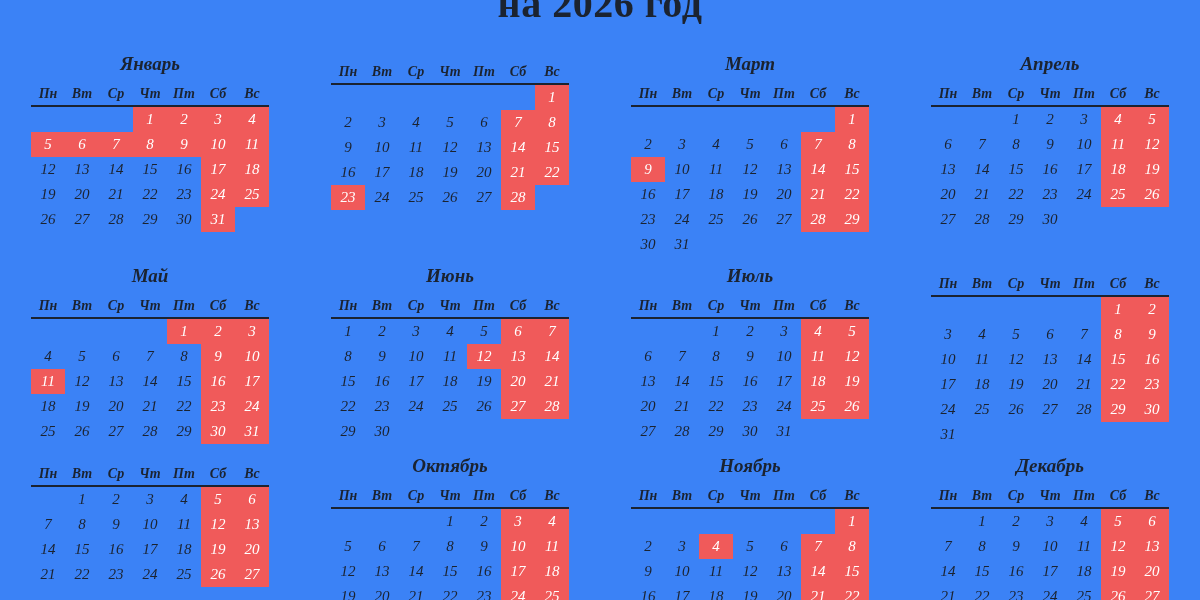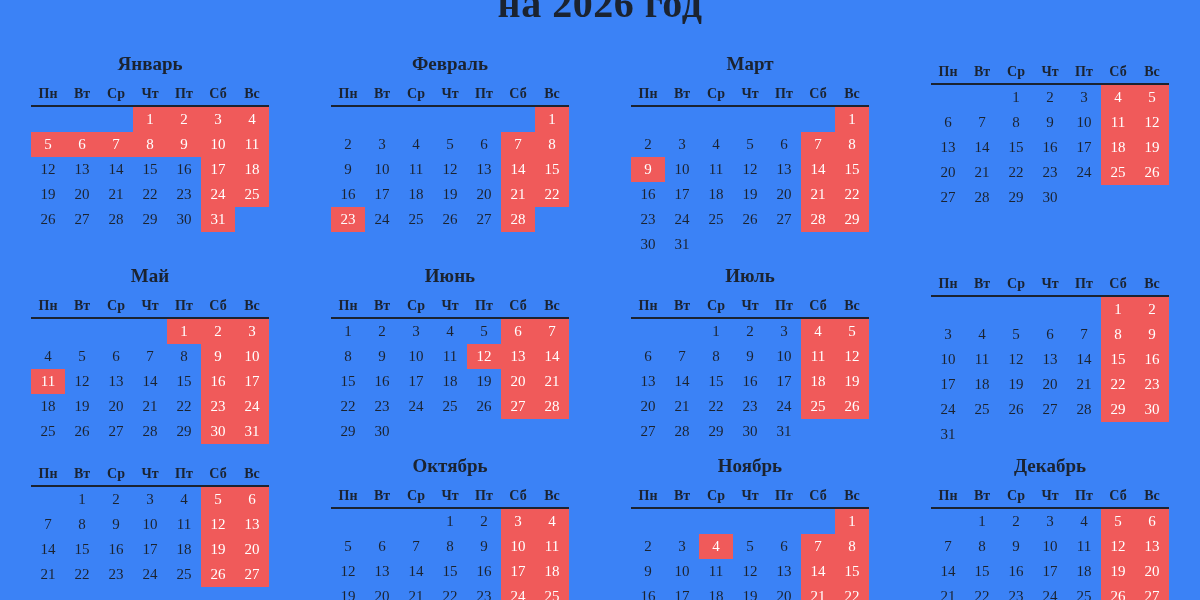--- a/index.html
+++ b/index.html
@@ -32,20 +32,21 @@
     display: grid;
     grid-template-columns: repeat(4, 300px);
     column-gap: 0px;
     row-gap: 0px;
     margin-top: 14px;
   }
   .month {
     width: 300px;
     box-sizing: border-box;
     padding: 0 10px;
+    font-style: italic;
   }
   .month-name {
     text-align: center;
     font-family: "Liberation Serif", serif;
     font-weight: bold;
     font-size: 19px;
     color: #1b2330;
     margin-bottom: 8px;
   }
   table.cal {
@@ -140,21 +141,20 @@
               <td>28</td>
               <td>29</td>
               <td>30</td>
               <td class="hol">31</td>
               <td class="empty"></td>
             </tr>
           </tbody>
         </table>
       </div>
       <div class="month">
-        <div class="month-name">Февраль</div>
         <table class="cal">
           <thead>
             <tr>
               <th>Пн</th>
               <th>Вт</th>
               <th>Ср</th>
               <th>Чт</th>
               <th>Пт</th>
               <th>Сб</th>
               <th>Вс</th>
@@ -275,20 +275,21 @@
               <td class="empty"></td>
               <td class="empty"></td>
               <td class="empty"></td>
               <td class="empty"></td>
               <td class="empty"></td>
             </tr>
           </tbody>
         </table>
       </div>
       <div class="month">
+        <div class="month-name">Апрель</div>
         <table class="cal">
           <thead>
             <tr>
               <th>Пн</th>
               <th>Вт</th>
               <th>Ср</th>
               <th>Чт</th>
               <th>Пт</th>
               <th>Сб</th>
               <th>Вс</th>

